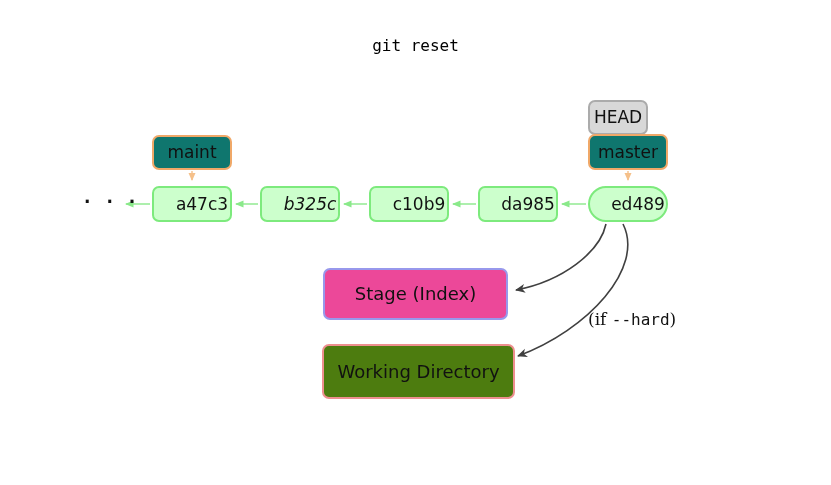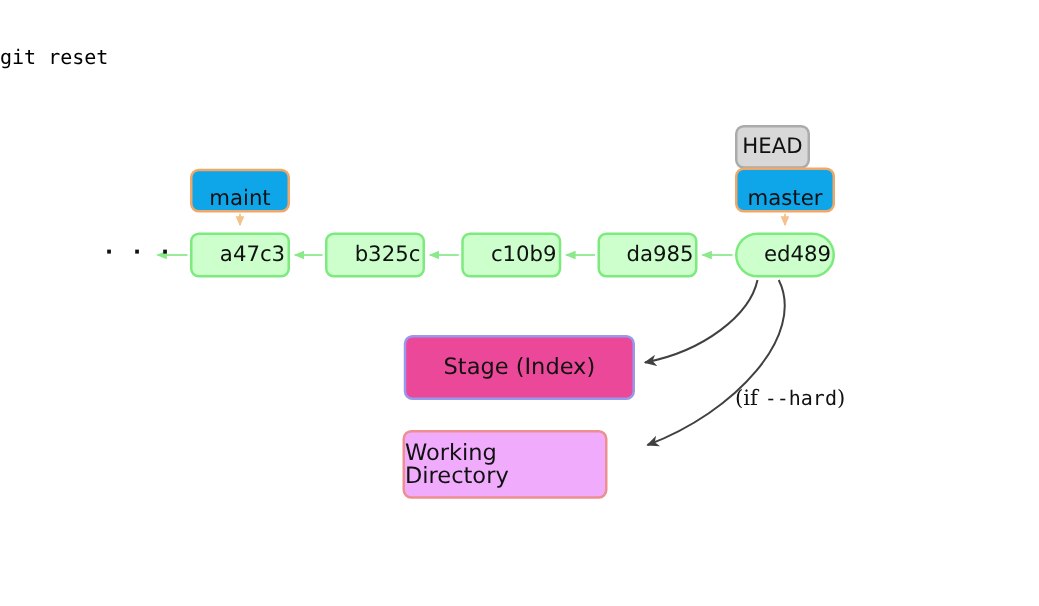--- a/index.html
+++ b/index.html
@@ -1,38 +1,38 @@
 <!DOCTYPE html>
 <html><head>
 <meta charset="utf-8">
 <style>
   html,body{margin:0;padding:0;background:#fff;}
   .canvas{
     position:relative;width:831px;height:485px;background:#ffffff;
     font-family:"DejaVu Sans",sans-serif;color:#111;overflow:hidden;
   }
   .title{
-    position:absolute;top:36px;left:0;width:100%;text-align:left;
+    position:absolute;top:36px;left:0;width:100%;text-align:center;
     font-family:"DejaVu Sans Mono","Liberation Mono",monospace;
     font-size:16px;color:#000;
   }
   .node{
     position:absolute;box-sizing:border-box;
     display:flex;align-items:center;justify-content:center;
     border-radius:7px;border:2.5px solid;
     font-size:17px;line-height:1;color:#111;
   }
   .commit{background:#ccffcc;border-color:#7dea7d;width:80px;height:36px;top:186px;padding-left:20px;}
-  .c0{left:152px;} .c1{left:260px;} .c2{left:369px;text-align:right;} .c3{left:478px;align-items:center;} .c4{left:588px;border-radius:18px;}
-  .branch{background:#0ea5e9;border-color:#f0a868;width:80px;height:35px;align-items:flex-end;}
+  .c0{left:152px;} .c1{left:260px;font-style:italic;} .c2{left:369px;text-align:right;} .c3{left:478px;align-items:center;} .c4{left:588px;border-radius:18px;}
+  .branch{background:#0f766e;border-color:#f0a868;width:80px;height:35px;}
   .maint{left:152px;top:135px;}
   .master{left:588px;top:134px;width:80px;height:36px;}
   .head{background:#d8d8d8;border-color:#ababab;left:588px;top:100px;width:60px;height:35px;}
   .stage{background:#ec4899;border-color:#9898ec;left:323px;top:268px;width:185px;height:52px;font-size:18px;}
-  .working{background:#f0abfc;border-color:#ee8f8f;left:322px;top:344px;width:164px;height:55px;font-size:18px;}
+  .working{background:#4d7c0f;border-color:#ee8f8f;left:322px;top:344px;width:193px;height:55px;font-size:18px;}
   .ellipsis{
     position:absolute;left:84px;top:192px;font-size:17px;font-weight:bold;
     letter-spacing:5px;color:#111;
   }
   .ifhard{
     position:absolute;left:588px;top:309px;font-size:17px;color:#111;
     font-family:"DejaVu Serif","Liberation Serif",serif;white-space:pre;
   }
   .ifhard .mono{
     font-family:"DejaVu Sans Mono","Liberation Mono",monospace;font-size:16px;

